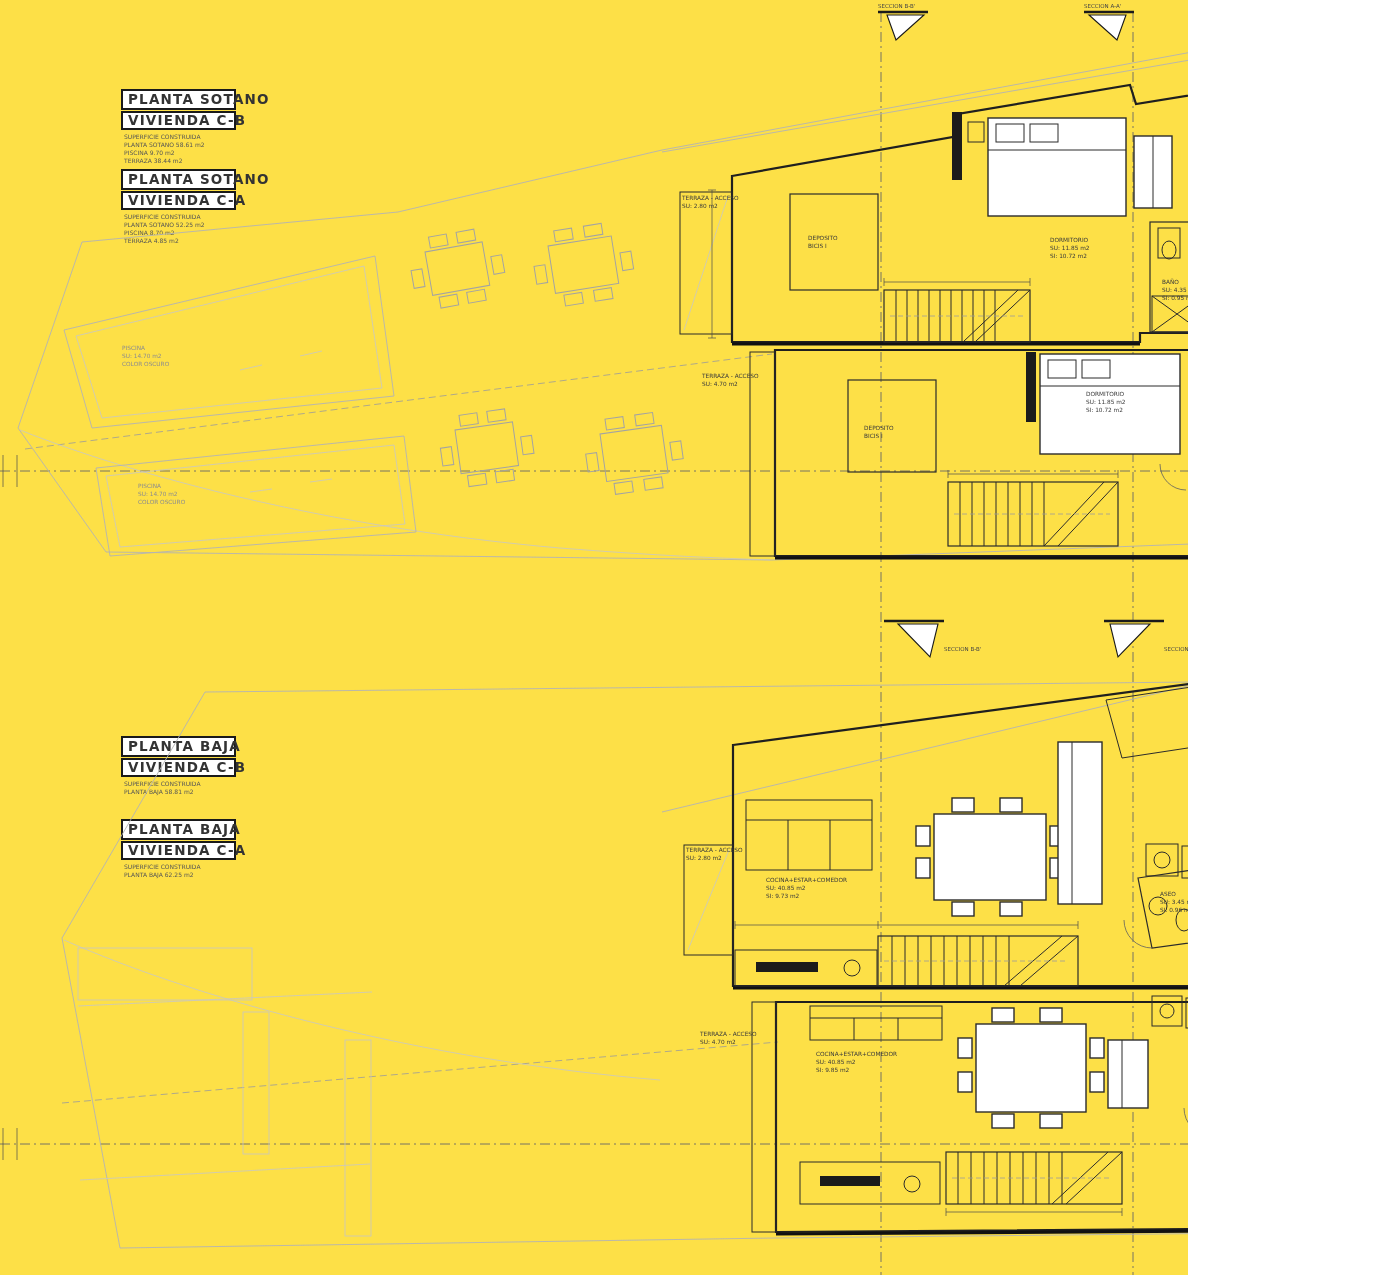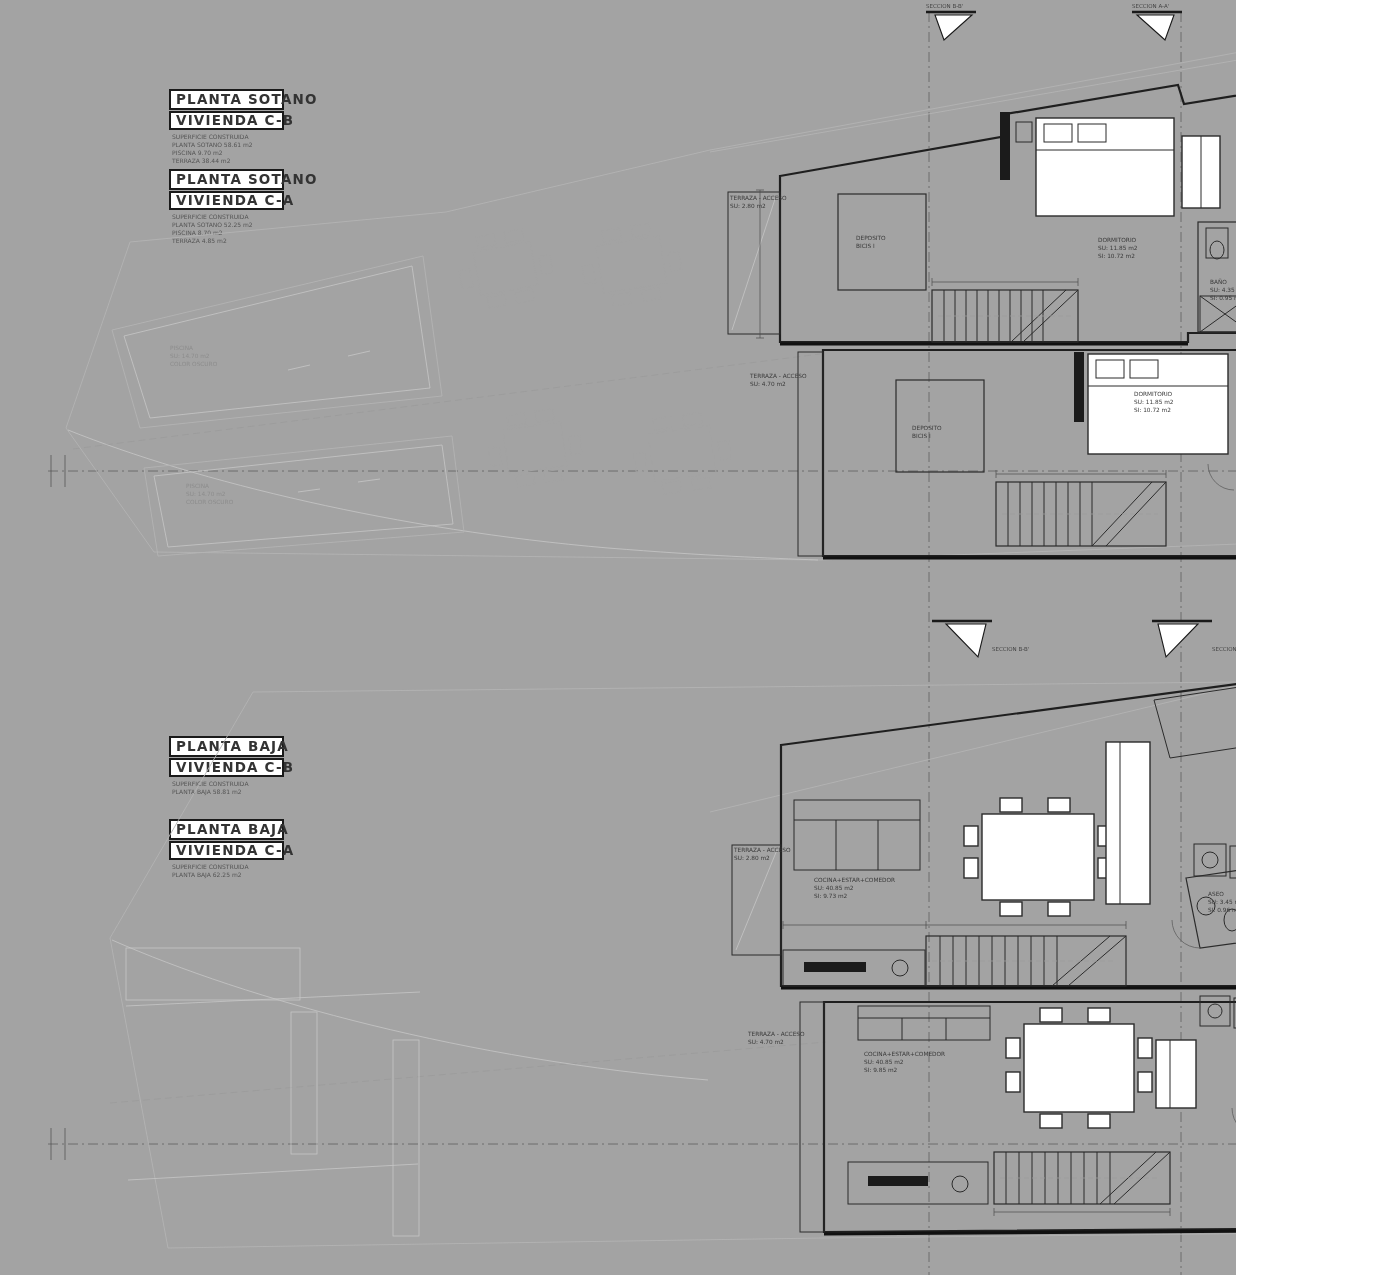--- a/index.html
+++ b/index.html
@@ -1,17 +1,17 @@
 <!DOCTYPE html>
 <html><head>
 <meta charset="utf-8">
 <style>
   html,body{margin:0;padding:0;background:#ffffff;}
-  .sheet{position:relative;width:1188px;height:1275px;background:#a3a3a3;overflow:hidden;
-         font-family:"DejaVu Sans", sans-serif;padding-left:48px;}
+  .sheet{position:relative;width:1188px;height:1275px;background:#fde047;overflow:hidden;
+         font-family:"DejaVu Sans", sans-serif;}
   svg text{font-family:"DejaVu Sans", sans-serif;fill:#3c3c3c;}
   .hdr-title{font-size:13.5px;font-weight:bold;letter-spacing:1.2px;fill:#333;}
   .hdr-detail{font-size:6px;fill:#555;}
   .room-lbl{font-size:5.8px;fill:#3a3a3a;}
   .room-lbl-gray{font-size:5.8px;fill:#8d8d8d;}
   .sec-lbl{font-size:5.5px;fill:#444;}
   .wall{stroke:#1f1f1f;stroke-width:2.2;fill:none;}
   .wall-heavy{stroke:#111;stroke-width:3.2;fill:none;}
   .inner{stroke:#2b2b2b;stroke-width:1.2;fill:none;}
   .furn{stroke:#2b2b2b;stroke-width:1.4;fill:#fff;}

